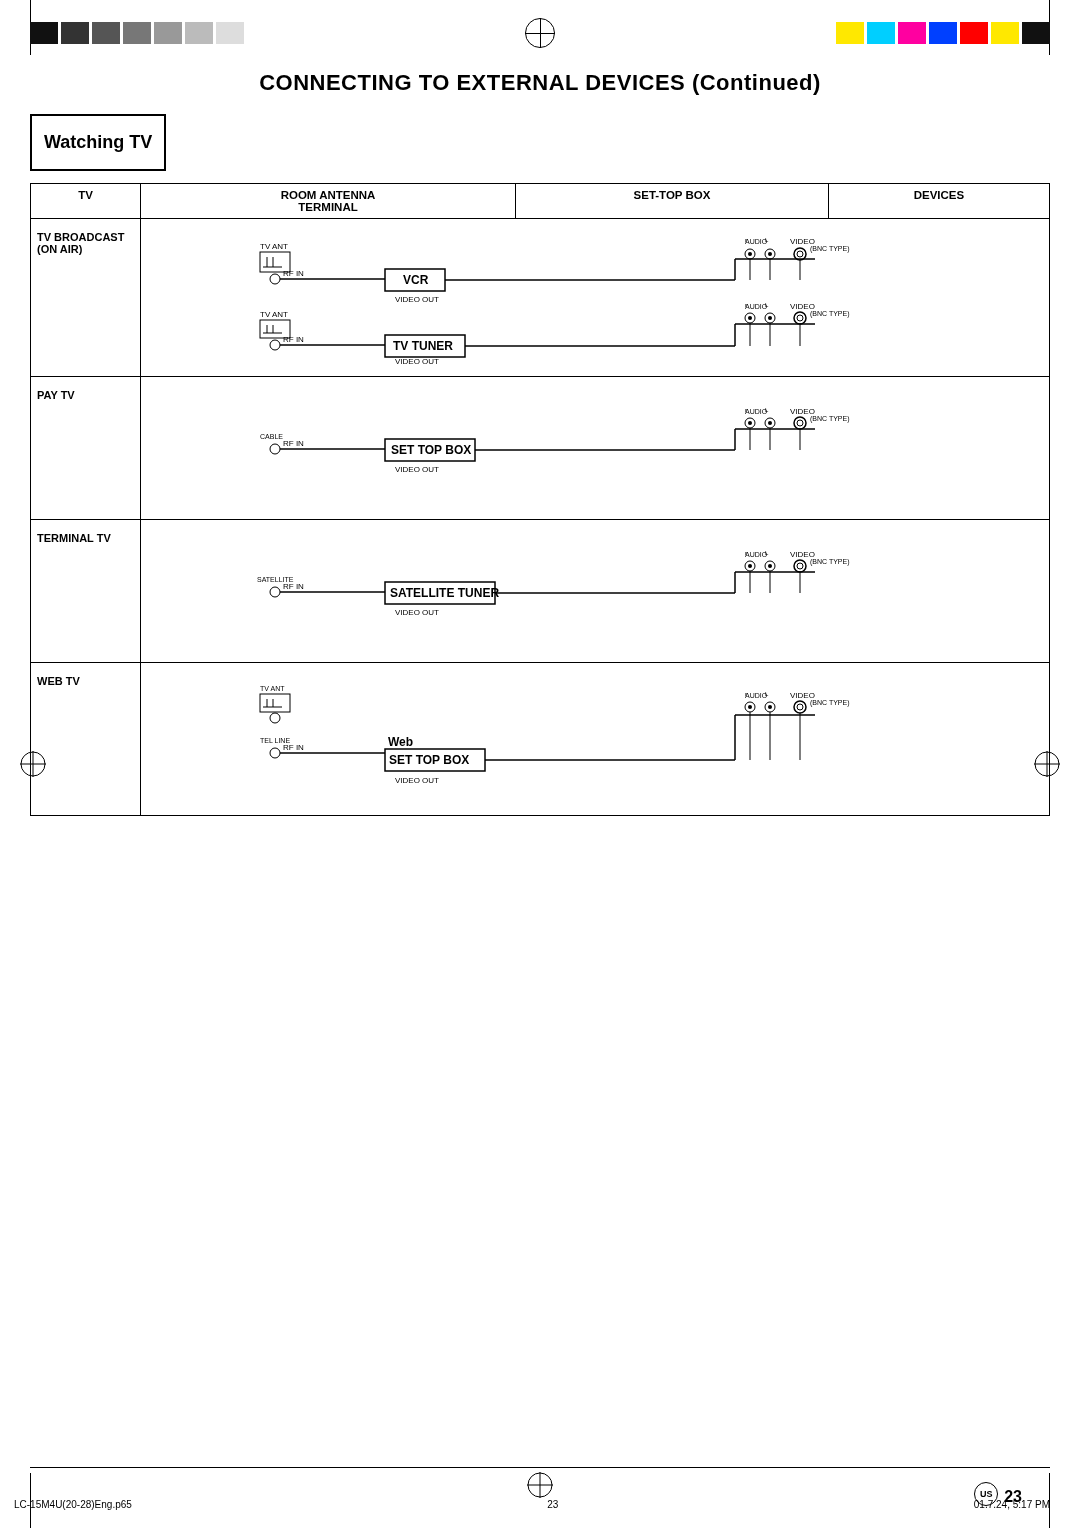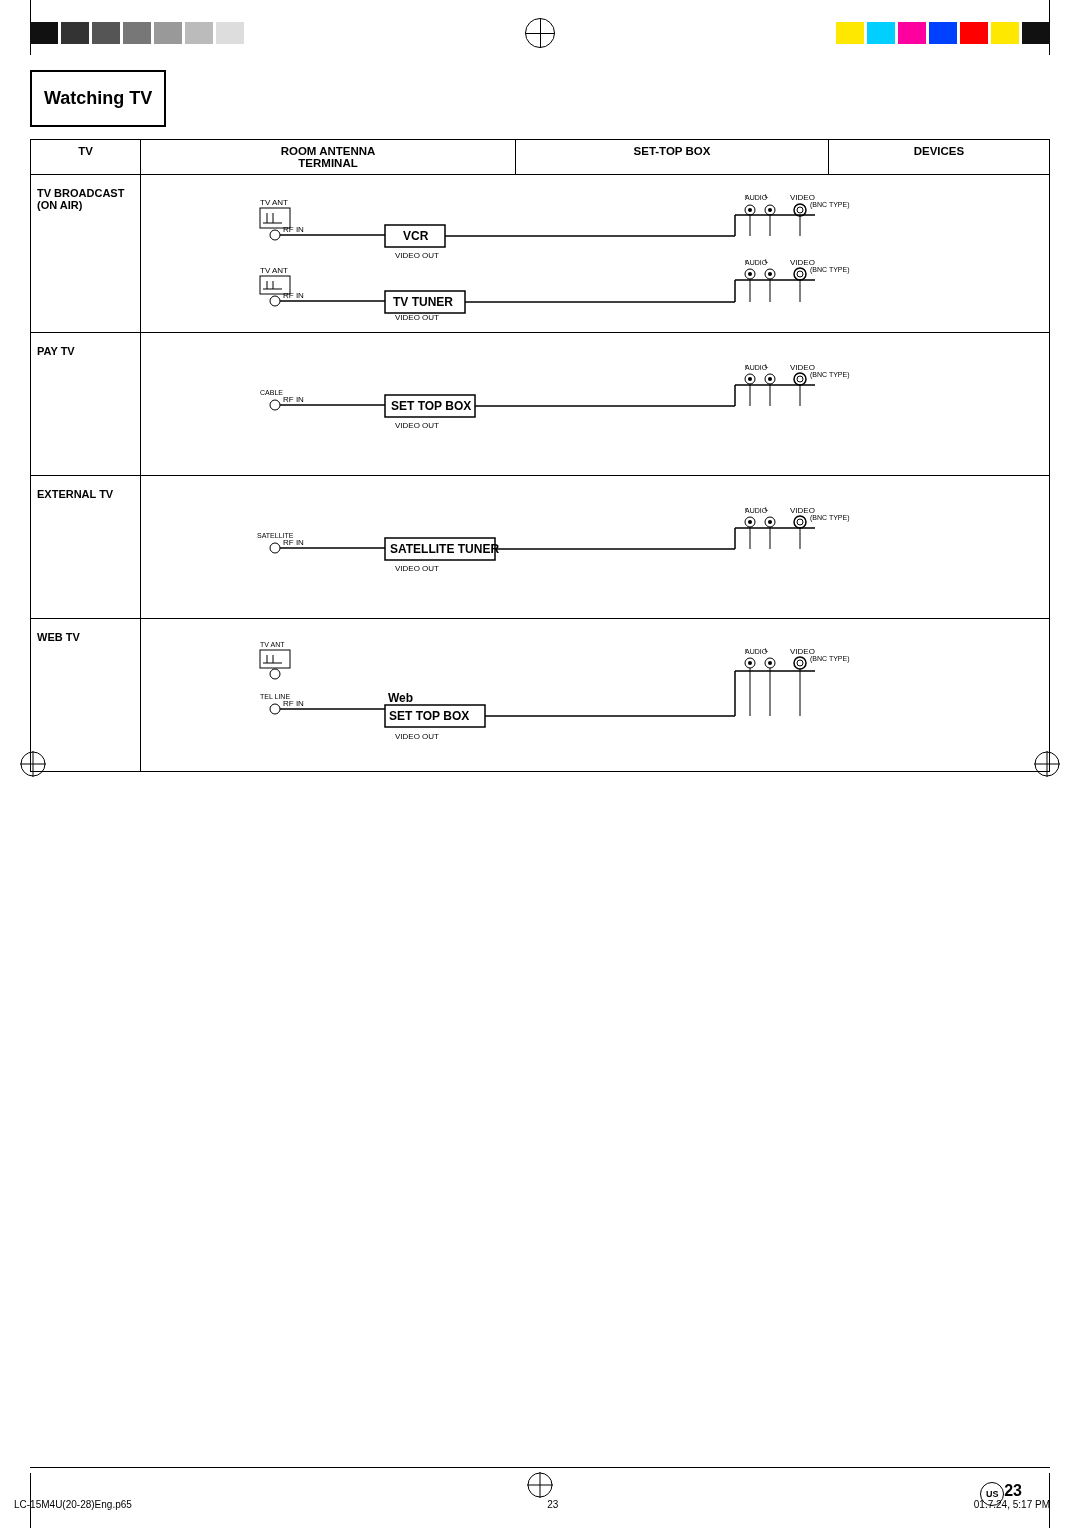--- a/index.html
+++ b/index.html
@@ -260,20 +260,21 @@
 
 <div class="right-crosshair">
   <svg width="26" height="26" viewBox="0 0 26 26">
     <line x1="13" y1="0" x2="13" y2="26" stroke="#000" stroke-width="1"></line>
     <line x1="0" y1="13" x2="26" y2="13" stroke="#000" stroke-width="1"></line>
     <circle cx="13" cy="13" r="12" fill="none" stroke="#000" stroke-width="1"></circle>
   </svg>
 </div>
 
 <div class="main-content">
+  <div class="page-title">CONNECTING TO EXTERNAL DEVICES (Continued)</div>
 
   <div class="section-title">Watching TV</div>
 
 
   
   <table class="diagram-table">
     <thead>
       <tr>
         <th>TV</th>
         <th>ROOM ANTENNA<br>TERMINAL</th>
@@ -394,21 +395,21 @@
             <circle cx="545" cy="36" r="3" fill="none" stroke="#000" stroke-width="1"></circle>
             <text x="555" y="34" font-size="7" font-family="Arial">(BNC TYPE)</text>
             <line x1="495" y1="41" x2="495" y2="63" stroke="#000" stroke-width="1"></line>
             <line x1="515" y1="41" x2="515" y2="63" stroke="#000" stroke-width="1"></line>
             <line x1="545" y1="42" x2="545" y2="63" stroke="#000" stroke-width="1"></line>
           </svg>
         </td>
       </tr>
 
       <tr>
-        <td class="row-label">EXTERNAL TV</td>
+        <td class="row-label">TERMINAL TV</td>
         <td colspan="3" class="diagram-cell">
           <svg width="100%" height="120" viewBox="0 0 680 120">
 
             <text x="2" y="52" font-size="7" font-family="Arial">SATELLITE</text>
             <circle cx="20" cy="62" r="5" fill="none" stroke="#000" stroke-width="1"></circle>
 
             <line x1="25" y1="62" x2="130" y2="62" stroke="#000" stroke-width="1.5"></line>
             <text x="28" y="59" font-size="8" font-family="Arial">RF IN</text>
 
             <rect x="130" y="52" width="110" height="22" fill="none" stroke="#000" stroke-width="1.5"></rect>
@@ -496,16 +497,16 @@
     <circle cx="13" cy="13" r="12" fill="none" stroke="#000" stroke-width="1"></circle>
   </svg>
 </div>
 
 <div class="bottom-bar">
   <span>LC-15M4U(20-28)Eng.p65</span>
   <span>23</span>
   <span>01.7.24, 5:17 PM</span>
 </div>
 
-<div style="position:absolute;bottom:22px;right:58px;display:flex;align-items:flex-start;">
+<div style="position:absolute;bottom:22px;right:58px;display:flex;align-items:flex-end;gap:6px;">
   <div class="us-badge">US</div>
   <span class="page-num">23</span>
 </div>
 
 </body></html>

